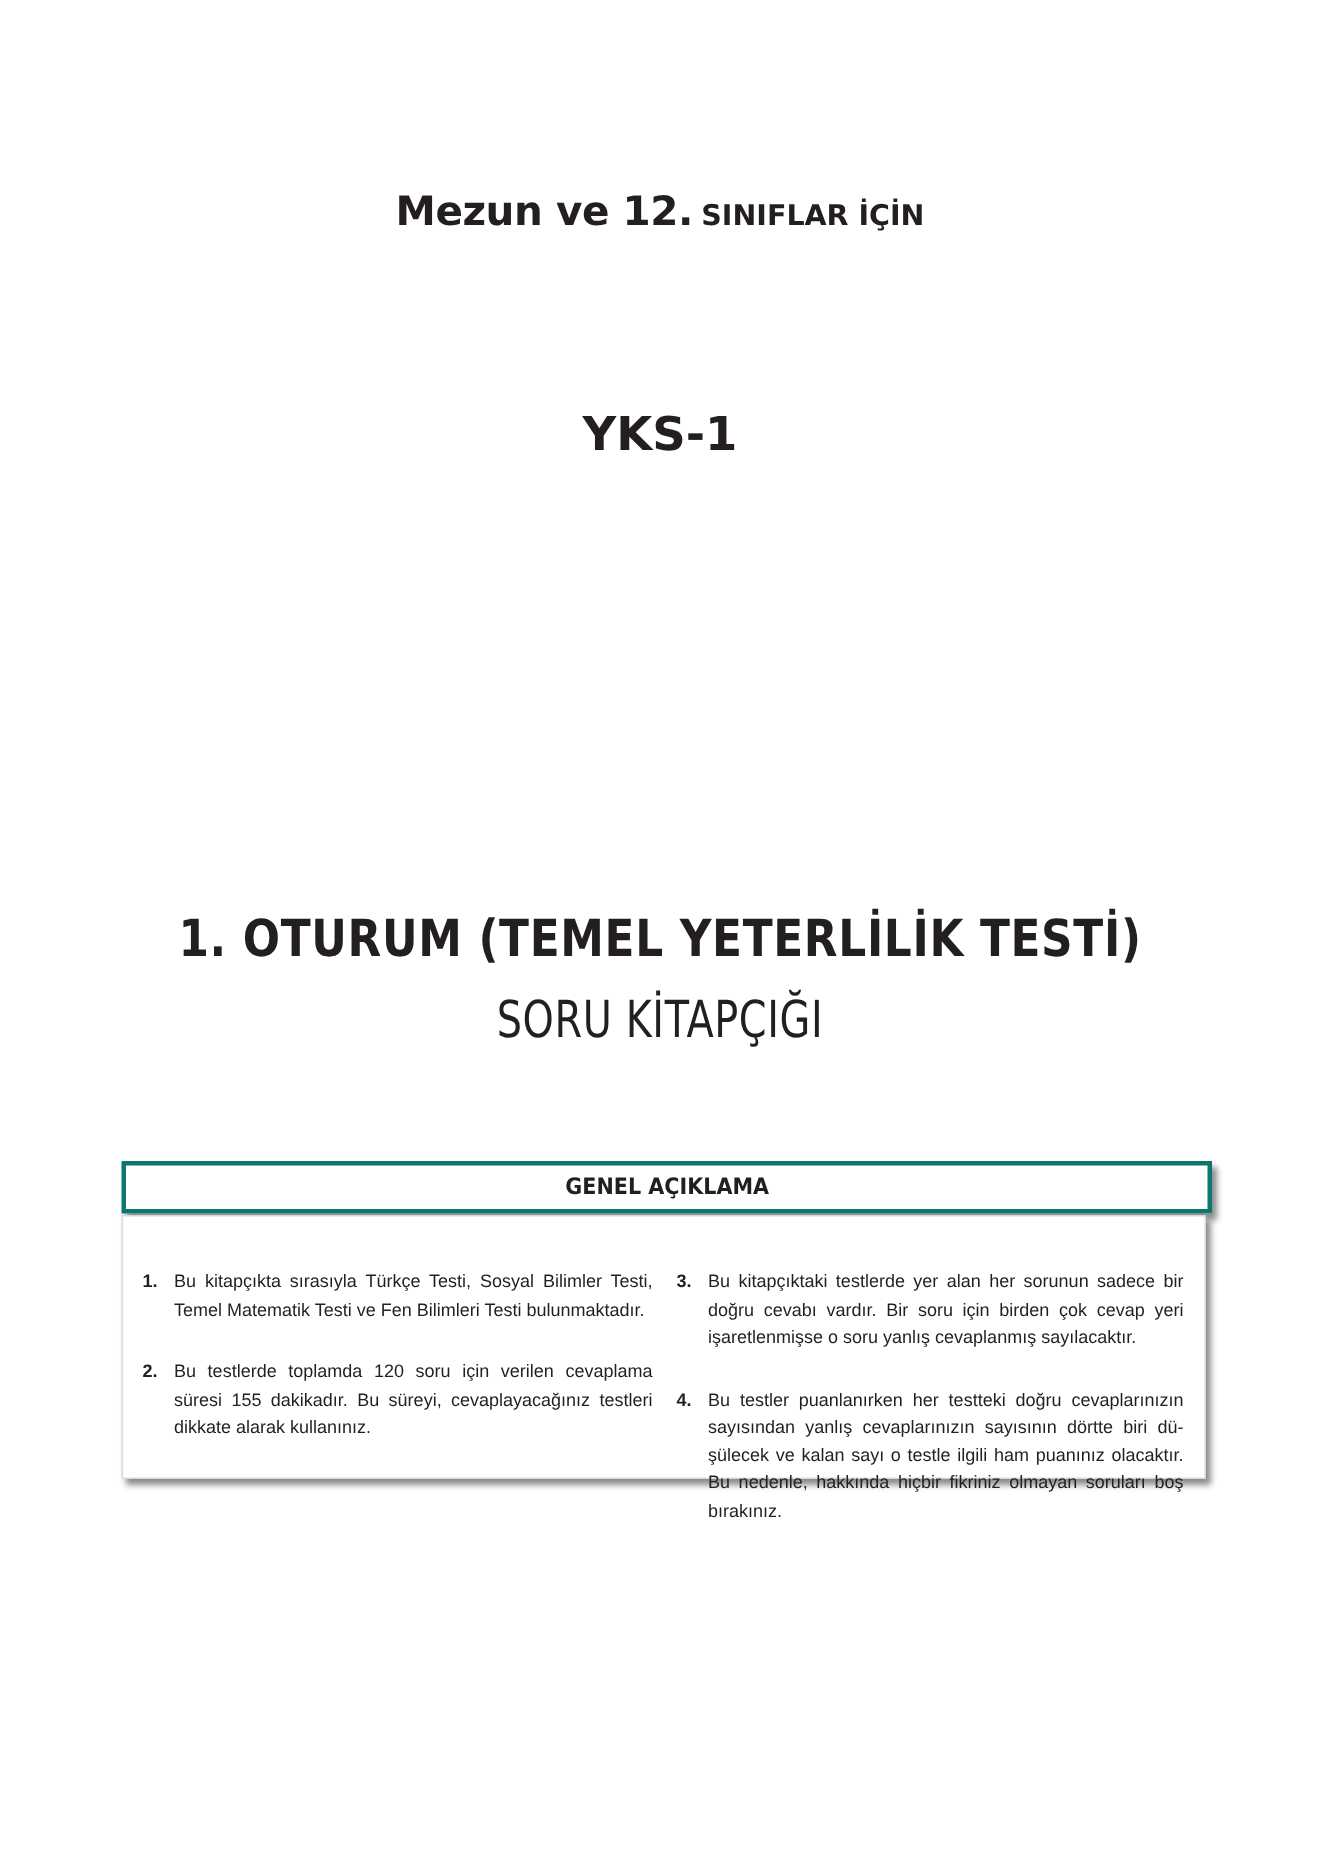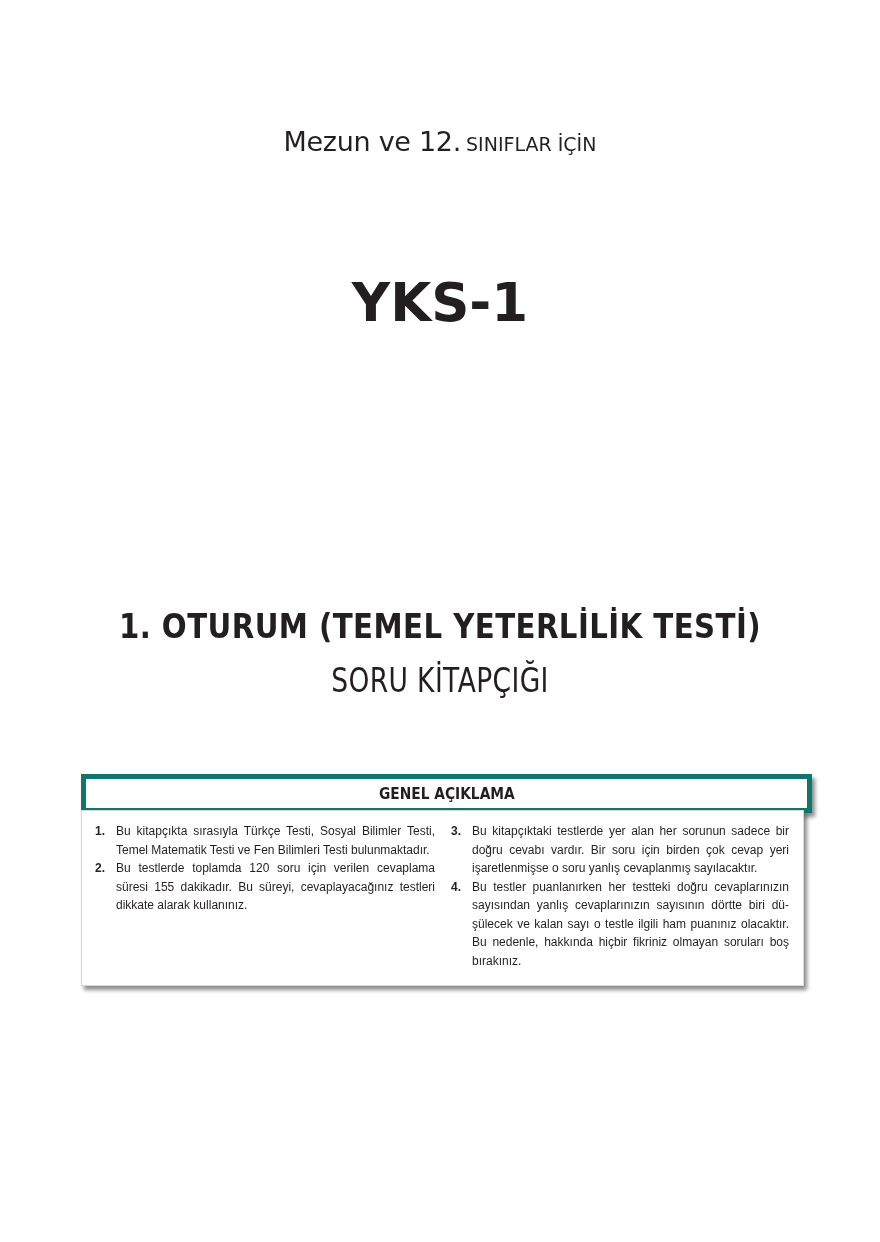--- a/index.html
+++ b/index.html
@@ -4,47 +4,47 @@
   <style>
     html, body { margin: 0; padding: 0; }
     body {
       width: 880px; height: 1242px; background: #ffffff;
       position: relative; overflow: hidden;
       color: #231f20;
       font-family: "Liberation Sans", sans-serif;
     }
     .top-line {
       position: absolute; top: 126px; left: 0; width: 880px; text-align: center;
-      font-family: "DejaVu Sans", sans-serif; font-weight: normal; color: #231f20;
+      font-family: "DejaVu Sans", sans-serif; font-weight: bold; color: #231f20;
       white-space: nowrap;
     }
     .top-line .big { font-size: 27px; letter-spacing: -0.3px; }
     .top-line .small { font-size: 19px; letter-spacing: 0px; }
     .exam-title {
       position: absolute; top: 272px; left: 0; width: 880px; text-align: center;
       font-family: "DejaVu Sans", sans-serif; font-weight: bold;
-      font-size: 53px; letter-spacing: 0px; color: #231f20;
+      font-size: 31px; letter-spacing: 0px; color: #231f20;
     }
     .session-title {
       position: absolute; top: 606px; left: 0; width: 880px; text-align: center;
       font-family: "DejaVu Sans", sans-serif; font-weight: bold;
       font-size: 34px; color: #231f20; white-space: nowrap;
       transform: scaleX(0.86); transform-origin: center;
       letter-spacing: 0.5px;
     }
     .booklet-title {
       position: absolute; top: 660px; left: 0; width: 880px; text-align: center;
       font-family: "DejaVu Sans", sans-serif; font-weight: normal;
       font-size: 34px; color: #231f20; white-space: nowrap;
       transform: scaleX(0.78); transform-origin: center;
       letter-spacing: 0.5px;
     }
     .box-header {
       position: absolute; left: 81px; top: 774px; width: 721px; height: 29px;
-      background: #ffffff; border: 5px solid #0f766e;
+      background: #ffffff; border: 3px solid #0f766e;
       box-shadow: 3px 4px 4px rgba(0,0,0,0.45);
       text-align: center; line-height: 29px;
     }
     .box-header span {
       font-family: "DejaVu Sans", sans-serif; font-weight: bold; font-size: 15px;
       color: #231f20; display: inline-block; transform: scaleX(0.92);
     }
     .box-body {
       position: absolute; left: 81px; top: 810px; width: 721px; height: 174px;
       background: #ffffff; border: 1px solid #d8d8d8;
@@ -54,21 +54,21 @@
       position: absolute; top: 11px;
       font-family: "Liberation Sans", sans-serif; font-size: 12px; line-height: 18.5px;
       color: #231f20;
     }
     .col.left { left: 13px; width: 340px; }
     .col.right { left: 369px; width: 338px; }
     .item { position: relative; padding-left: 21px; text-align: justify; }
     .item .num {
       position: absolute; left: 0; top: 0; font-weight: bold; color: #231f20;
     }
-    .item .txt { display: block; }
+    .item .txt { display: block; margin-top: 23px; }
   </style>
 </head>
 <body>
 
 <div class="top-line">
   <span class="big">Mezun ve 12.</span>
   <span class="small">SINIFLAR İÇİN</span>
 </div>
 
 <div class="exam-title">YKS-1</div>

